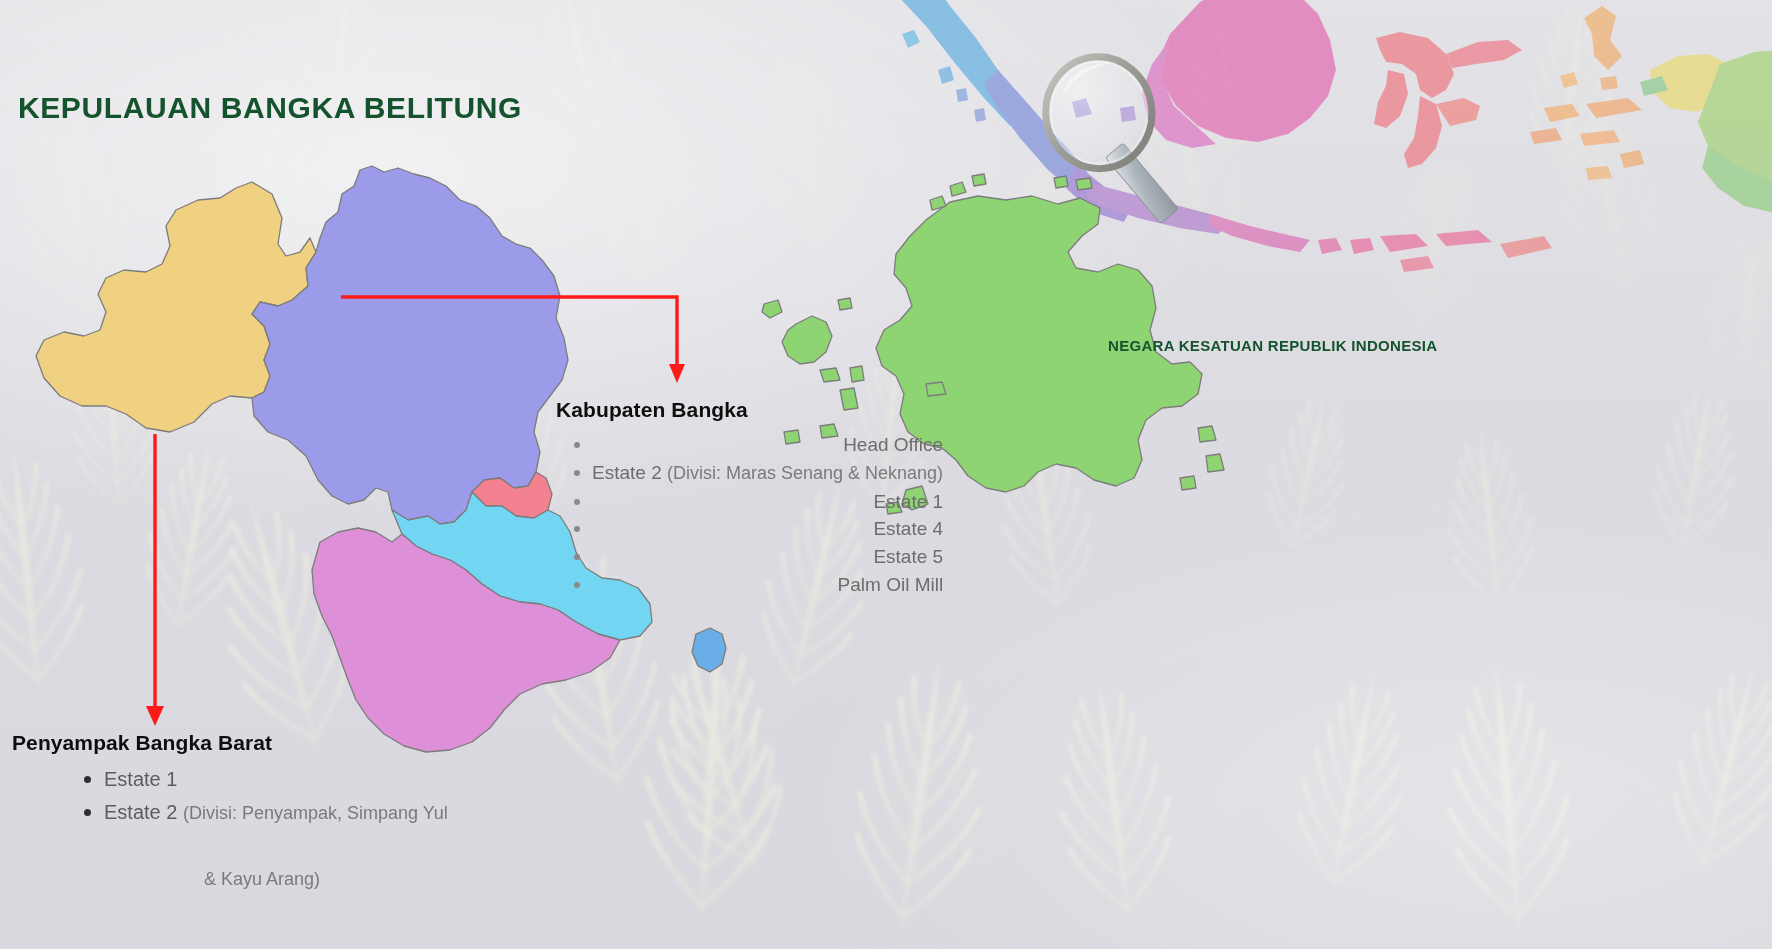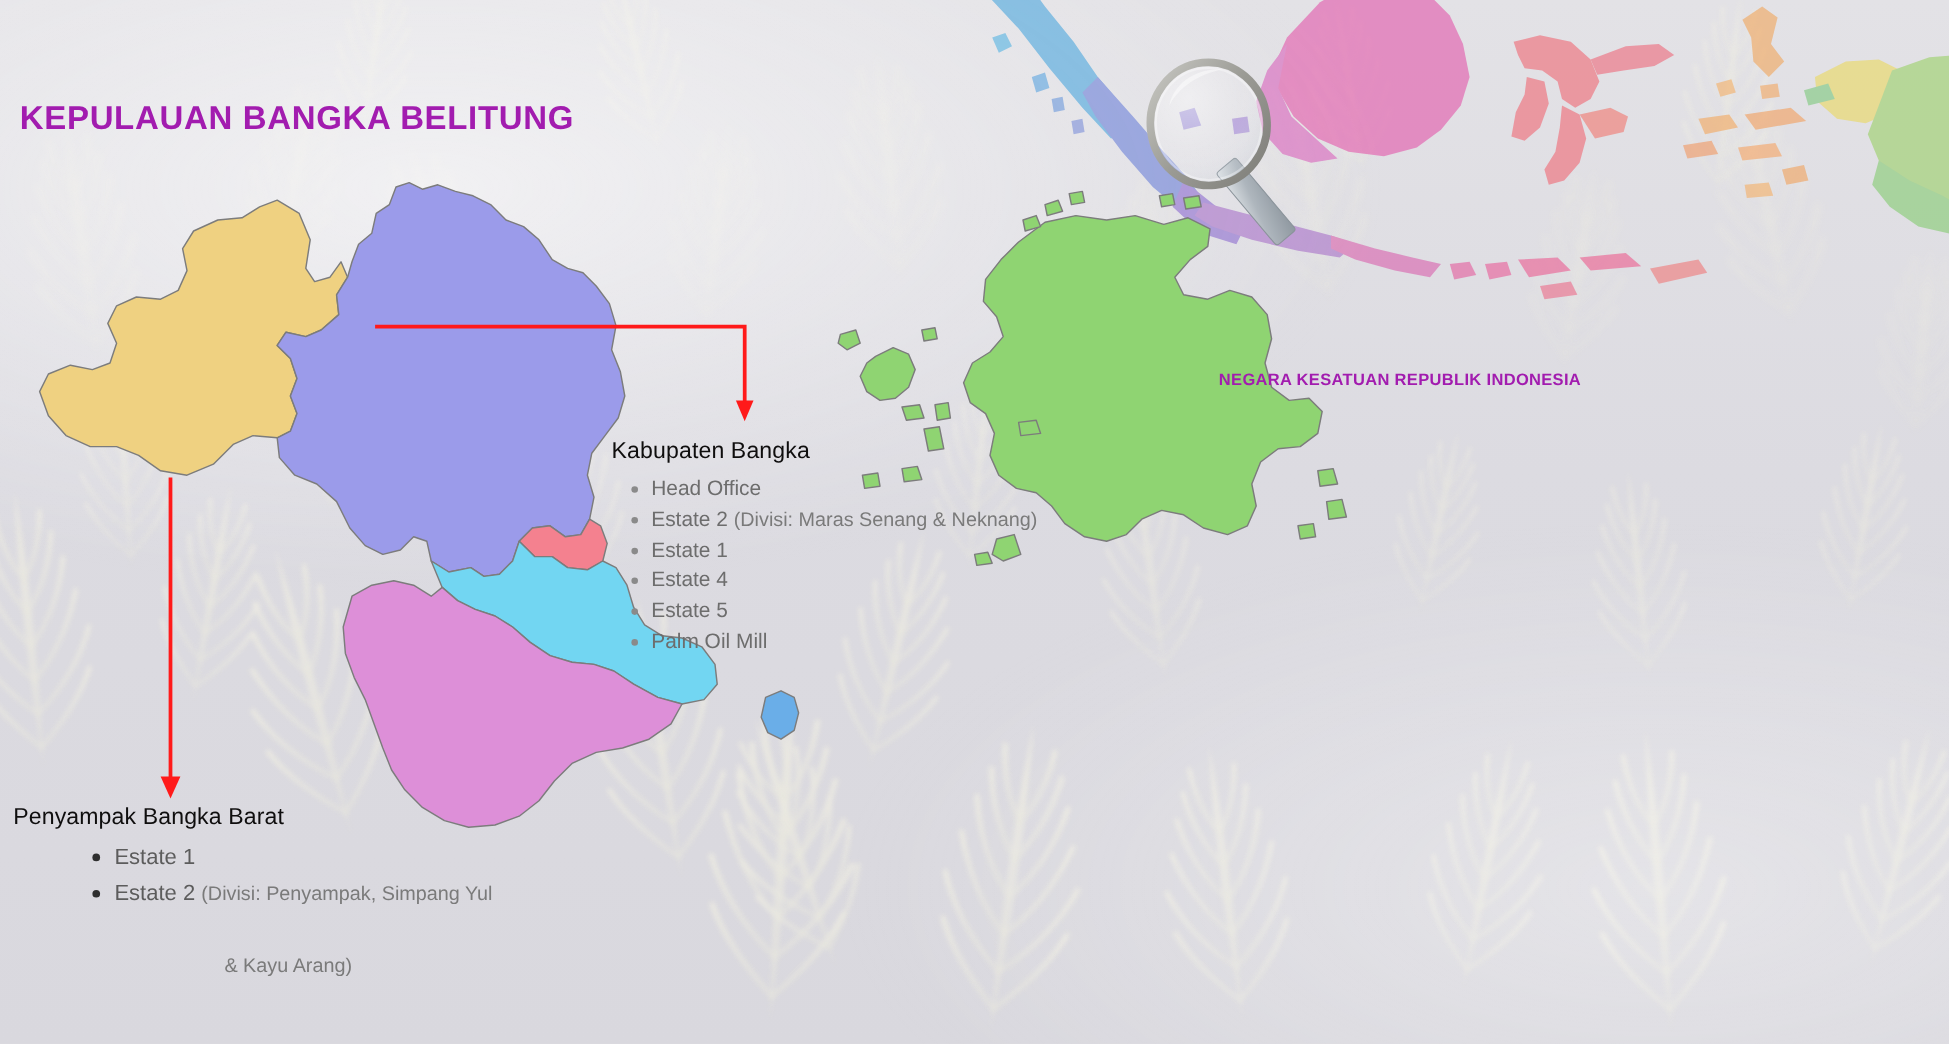--- a/index.html
+++ b/index.html
@@ -35,21 +35,21 @@
   .bg-vignette {
     background:
       radial-gradient(ellipse 70% 55% at 22% 18%, rgba(255,255,255,.55), rgba(255,255,255,0) 70%),
       radial-gradient(ellipse 60% 50% at 85% 85%, rgba(255,255,255,.30), rgba(255,255,255,0) 70%);
   }
 
   
   .region-title {
     position: absolute;
     font-weight: bold;
-    color: #a21caf;
+    color: #14532d;
     letter-spacing: .2px;
     white-space: nowrap;
   }
   #title-main {
     left: 18px;
     top: 91px;
     font-size: 30px;
     letter-spacing: .6px;
   }
   #title-nkri {
@@ -59,21 +59,21 @@
     letter-spacing: .3px;
   }
 
   
   .callout {
     position: absolute;
   }
   .callout h3 {
     margin: 0;
     font-size: 21px;
-    font-weight: normal;
+    font-weight: bold;
     color: #0f0e0e;
     white-space: nowrap;
     letter-spacing: .1px;
   }
   .callout ul {
     margin: 9px 0 0 0;
     padding-left: 34px;
     list-style: none;
   }
   .callout li {
@@ -98,20 +98,21 @@
     color: #7a7a7a;
     margin-top: 36px;
   }
 
   #callout-bangka {
     left: 556px;
     top: 398px;
   }
   #callout-bangka ul {
     padding-left: 36px;
+    text-align: right;
   }
 
   #callout-bangka-barat {
     left: 12px;
     top: 731px;
   }
   #callout-bangka-barat ul {
     margin-top: 8px;
     padding-left: 92px;
   }

